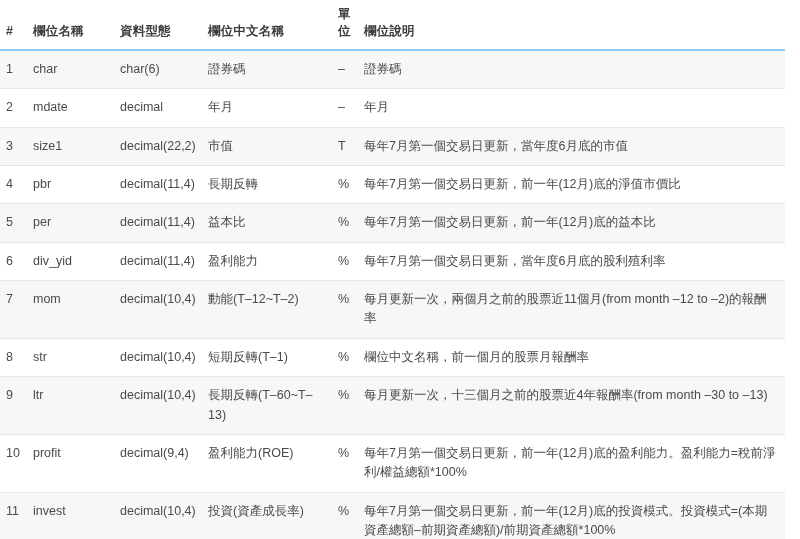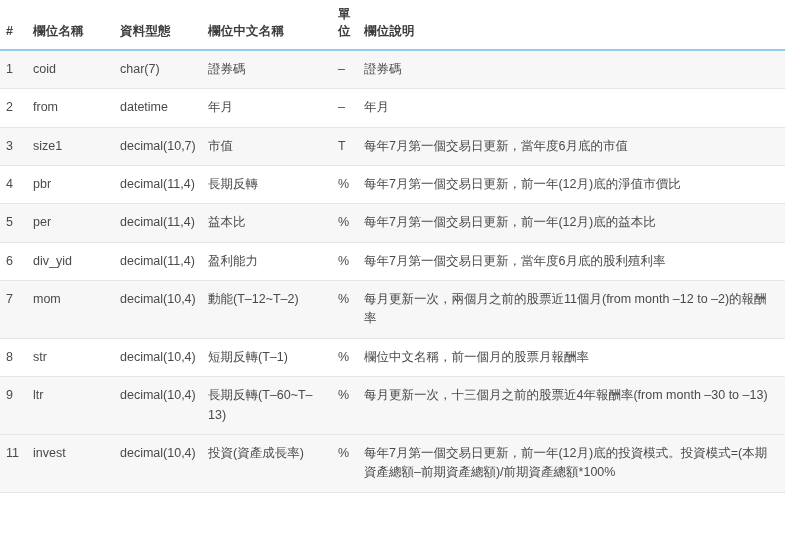--- a/index.html
+++ b/index.html
@@ -98,38 +98,38 @@
         <th class="h-name">欄位名稱</th>
         <th class="h-type">資料型態</th>
         <th class="h-cname">欄位中文名稱</th>
         <th class="h-unit">單位</th>
         <th class="h-desc">欄位說明</th>
       </tr>
     </thead>
     <tbody id="table-body">
         <tr class="odd">
           <td class="t-num">1</td>
-          <td class="t-name">coid</td>
-          <td class="t-type">char(7)</td>
+          <td class="t-name">char</td>
+          <td class="t-type">char(6)</td>
           <td class="t-cname">證券碼</td>
           <td class="t-unit">–</td>
           <td class="t-desc">證券碼</td>
         </tr>
         <tr class="even">
           <td class="t-num">2</td>
-          <td class="t-name">from</td>
-          <td class="t-type">datetime</td>
+          <td class="t-name">mdate</td>
+          <td class="t-type">decimal</td>
           <td class="t-cname">年月</td>
           <td class="t-unit">–</td>
           <td class="t-desc">年月</td>
         </tr>
         <tr class="odd">
           <td class="t-num">3</td>
           <td class="t-name">size1</td>
-          <td class="t-type">decimal(10,7)</td>
+          <td class="t-type">decimal(22,2)</td>
           <td class="t-cname">市值</td>
           <td class="t-unit">T</td>
           <td class="t-desc">每年7月第一個交易日更新，當年度6月底的市值</td>
         </tr>
         <tr class="even">
           <td class="t-num">4</td>
           <td class="t-name">pbr</td>
           <td class="t-type">decimal(11,4)</td>
           <td class="t-cname">長期反轉</td>
           <td class="t-unit">%</td>
@@ -168,20 +168,28 @@
           <td class="t-desc">欄位中文名稱，前一個月的股票月報酬率</td>
         </tr>
         <tr class="odd">
           <td class="t-num">9</td>
           <td class="t-name">ltr</td>
           <td class="t-type">decimal(10,4)</td>
           <td class="t-cname">長期反轉(T–60~T–13)</td>
           <td class="t-unit">%</td>
           <td class="t-desc">每月更新一次，十三個月之前的股票近4年報酬率(from month –30 to –13)</td>
         </tr>
+        <tr class="even">
+          <td class="t-num">10</td>
+          <td class="t-name">profit</td>
+          <td class="t-type">decimal(9,4)</td>
+          <td class="t-cname">盈利能力(ROE)</td>
+          <td class="t-unit">%</td>
+          <td class="t-desc">每年7月第一個交易日更新，前一年(12月)底的盈利能力。盈利能力=稅前淨利/權益總額*100%</td>
+        </tr>
         <tr class="odd">
           <td class="t-num">11</td>
           <td class="t-name">invest</td>
           <td class="t-type">decimal(10,4)</td>
           <td class="t-cname">投資(資產成長率)</td>
           <td class="t-unit">%</td>
           <td class="t-desc">每年7月第一個交易日更新，前一年(12月)底的投資模式。投資模式=(本期資產總額–前期資產總額)/前期資產總額*100%</td>
         </tr>
       </tbody>
   </table>

